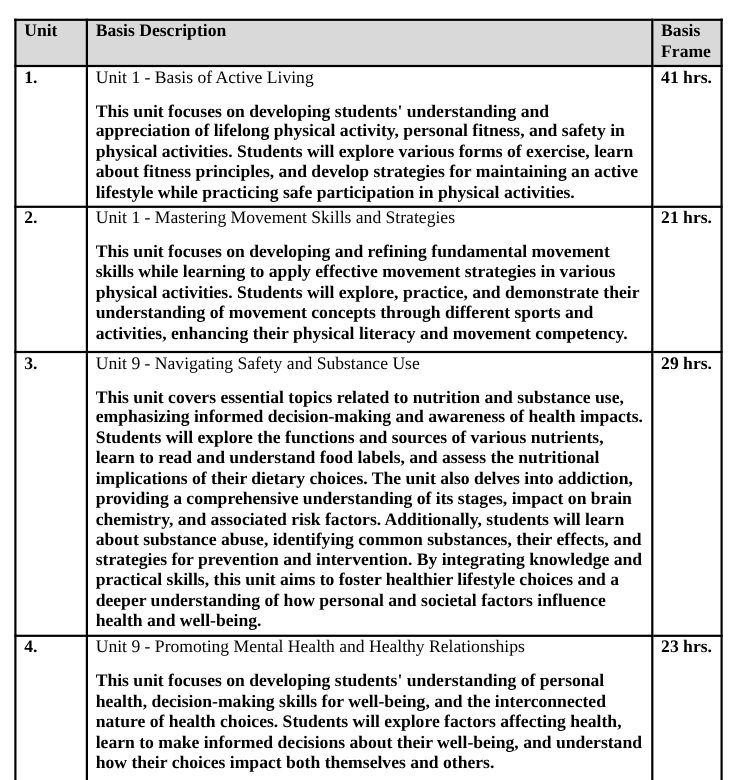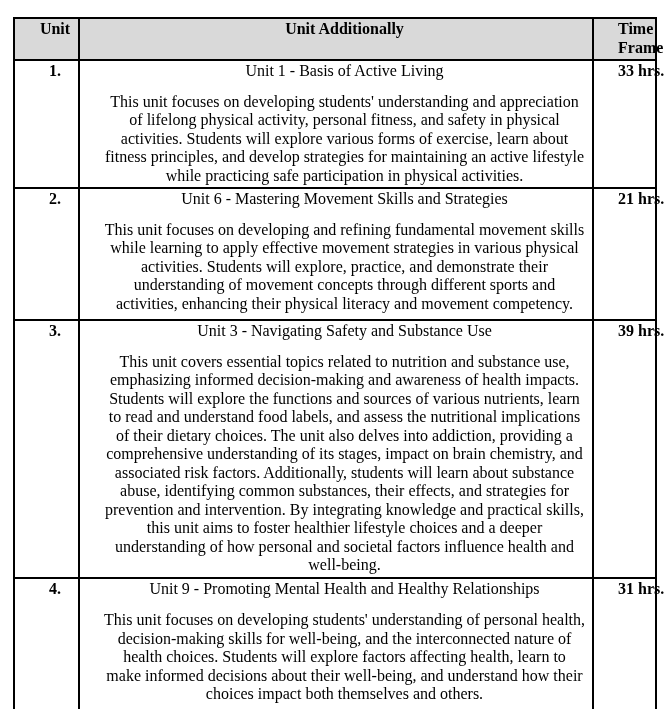--- a/index.html
+++ b/index.html
@@ -17,36 +17,36 @@
     top: 17px;
   }
   table.curriculum {
     border-collapse: collapse;
     width: 642px;
     table-layout: fixed;
   }
   table.curriculum td, table.curriculum th {
     border: 2px solid #000000;
     vertical-align: top;
-    padding: 1px 7px 2px 24px;
+    padding: 1px 7px 2px 7px;
     font-size: 16px;
     line-height: 18.5px;
-    text-align: center;
+    text-align: left;
   }
   col.c-unit  { width: 65px; }
   col.c-desc  { width: 514px; }
   col.c-time  { width: 63px; }
   thead th {
     background: #d9d9d9;
     font-weight: bold;
     height: 35px;
   }
   .num, .time { font-weight: bold; white-space: nowrap; }
   .unit-title { font-weight: normal; }
-  .desc { margin: 12px 0 0 0; }
+  .desc { margin: 12px 0 0 0; font-weight: bold; }
   .desc.gap-xl { margin-top: 13px; }
   tr.r1 { height: 128px; }
   tr.r2 { height: 132px; }
   tr.r3 { height: 200px; }
   tr.r4 { height: 133px; }
   tr.r5 { height: 42px; }
   tr.r5 .unit-title { padding-top: 6px; display: inline-block; }
 </style>
 </head>
 <body>
@@ -54,56 +54,56 @@
 <div class="page">
   <table class="curriculum">
     <colgroup>
       <col class="c-unit">
       <col class="c-desc">
       <col class="c-time">
     </colgroup>
     <thead>
       <tr>
         <th>Unit</th>
-        <th>Unit Additionally</th>
-        <th>Time Frame</th>
+        <th>Basis Description</th>
+        <th>Basis Frame</th>
       </tr>
     </thead>
     <tbody>
       <tr class="r1">
         <td class="num">1.</td>
         <td>
           <span class="unit-title">Unit 1 - Basis of Active Living</span>
           <p class="desc">This unit focuses on developing students' understanding and appreciation of lifelong physical activity, personal fitness, and safety in physical activities. Students will explore various forms of exercise, learn about fitness principles, and develop strategies for maintaining an active lifestyle while practicing safe participation in physical activities.</p>
         </td>
-        <td class="time">33 hrs.</td>
+        <td class="time">41 hrs.</td>
       </tr>
       <tr class="r2">
         <td class="num">2.</td>
         <td>
-          <span class="unit-title">Unit 6 - Mastering Movement Skills and Strategies</span>
+          <span class="unit-title">Unit 1 - Mastering Movement Skills and Strategies</span>
           <p class="desc">This unit focuses on developing and refining fundamental movement skills while learning to apply effective movement strategies in various physical activities. Students will explore, practice, and demonstrate their understanding of movement concepts through different sports and activities, enhancing their physical literacy and movement competency.</p>
         </td>
         <td class="time">21 hrs.</td>
       </tr>
       <tr class="r3">
         <td class="num">3.</td>
         <td>
-          <span class="unit-title">Unit 3 - Navigating Safety and Substance Use</span>
+          <span class="unit-title">Unit 9 - Navigating Safety and Substance Use</span>
           <p class="desc">This unit covers essential topics related to nutrition and substance use, emphasizing informed decision-making and awareness of health impacts. Students will explore the functions and sources of various nutrients, learn to read and understand food labels, and assess the nutritional implications of their dietary choices. The unit also delves into addiction, providing a comprehensive understanding of its stages, impact on brain chemistry, and associated risk factors. Additionally, students will learn about substance abuse, identifying common substances, their effects, and strategies for prevention and intervention. By integrating knowledge and practical skills, this unit aims to foster healthier lifestyle choices and a deeper understanding of how personal and societal factors influence health and well-being.</p>
         </td>
-        <td class="time">39 hrs.</td>
+        <td class="time">29 hrs.</td>
       </tr>
       <tr class="r4">
         <td class="num">4.</td>
         <td>
           <span class="unit-title">Unit 9 - Promoting Mental Health and Healthy Relationships</span>
           <p class="desc gap-xl">This unit focuses on developing students' understanding of personal health, decision-making skills for well-being, and the interconnected nature of health choices. Students will explore factors affecting health, learn to make informed decisions about their well-being, and understand how their choices impact both themselves and others.</p>
         </td>
-        <td class="time">31 hrs.</td>
+        <td class="time">23 hrs.</td>
       </tr>
       <tr class="r5">
         <td class="num">5.</td>
         <td>
           <span class="unit-title">Final Assessment Test</span>
         </td>
         <td class="time">3 hrs.</td>
       </tr>
 
     </tbody>

